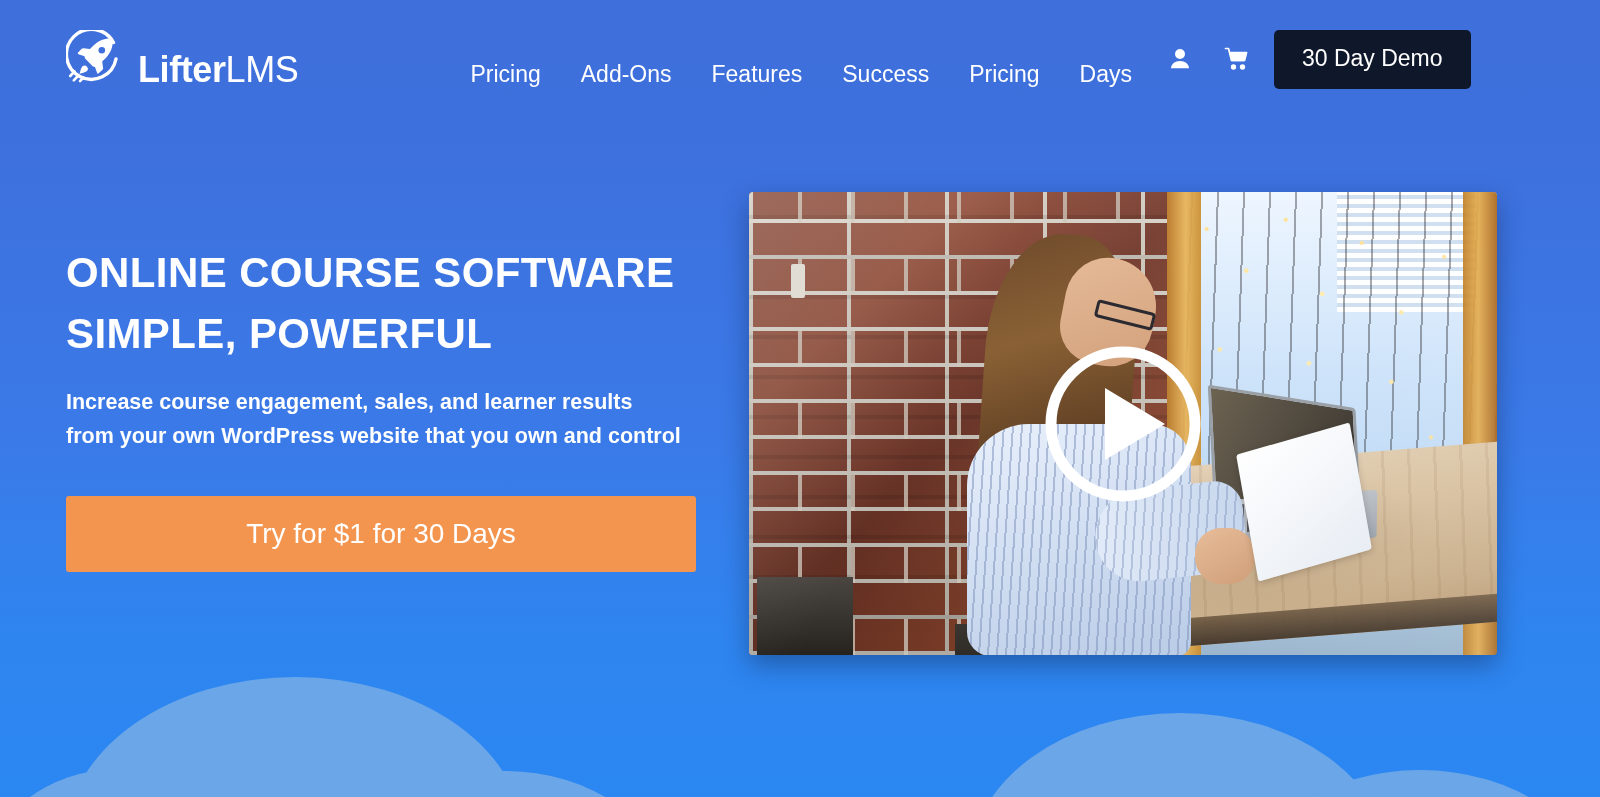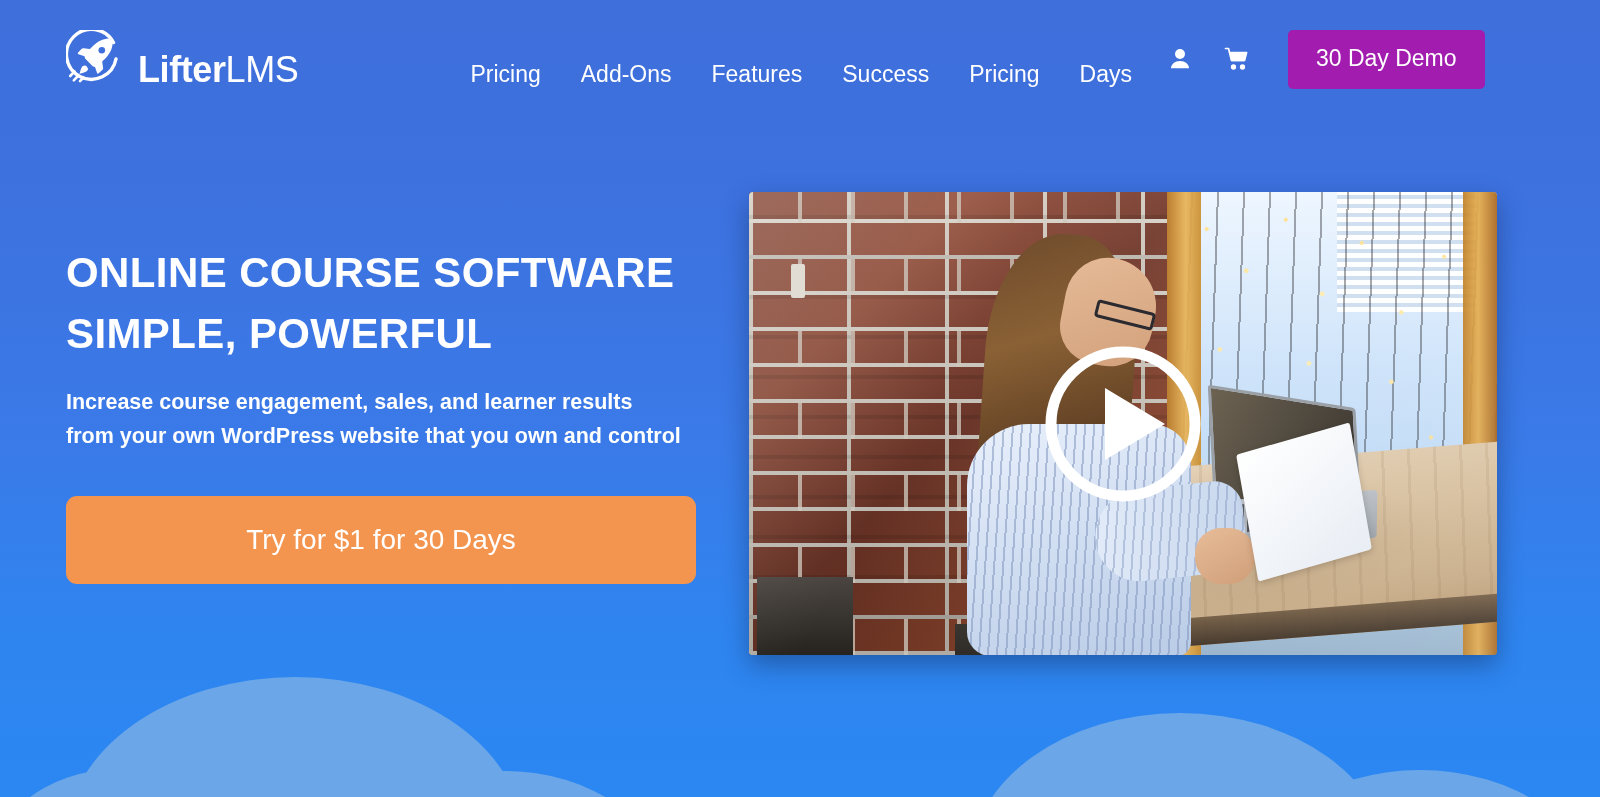--- a/index.html
+++ b/index.html
@@ -41,22 +41,22 @@
     color:#ffffff; font-size:23px; font-weight:300;
     text-decoration:none; white-space:nowrap;
     padding:0 20px; line-height:1;margin-top:30px;
   }
   .nav-icon-btn {
     display:flex; align-items:center; justify-content:center;
     padding:0 16px; background:none; border:none; cursor:pointer;
   }
   .nav-icon-btn svg { display:block; }
   .demo-btn {
-    margin-left:22px;
-    background:#a21caf; color:#ffffff;
+    margin-left:8px;
+    background:#0f172a; color:#ffffff;
     font-size:23px; font-weight:300;
     border:none; border-radius:5px;
     padding:17px 28px 19px 28px;
     white-space:nowrap; cursor:pointer;
     line-height:1;
   }
 
   
   .hero {
     position:absolute; top:0; left:0; width:1600px; height:797px; z-index:5;
@@ -69,23 +69,23 @@
     letter-spacing:0.4px; line-height:1.45;
   }
   .hero-title .line { display:block; white-space:nowrap; }
   .hero-sub {
     margin-top:21px;
     color:#ffffff; font-size:21.5px; font-weight:700;
     line-height:1.58; width:615px;
   }
   .hero-cta {
     display:block; margin-top:42px;
-    width:630px; height:88px;
+    width:630px; height:76px;
     background:#f4954f; color:#ffffff;
-    border:none; border-radius:11px;
+    border:none; border-radius:3px;
     font-size:28px; font-weight:300;
     cursor:pointer; line-height:76px; text-align:center;
     padding:0;
   }
 
   
   .video-card {
     position:absolute; left:749px; top:192px;
     width:748px; height:463px;
     border-radius:4px; overflow:hidden;

